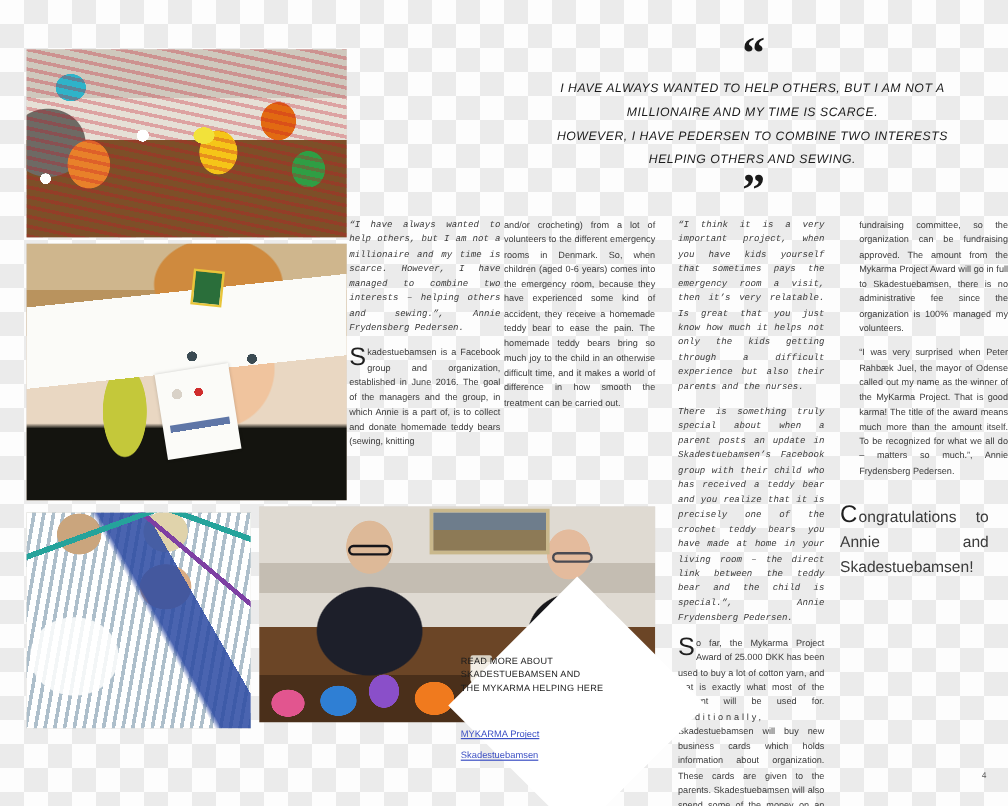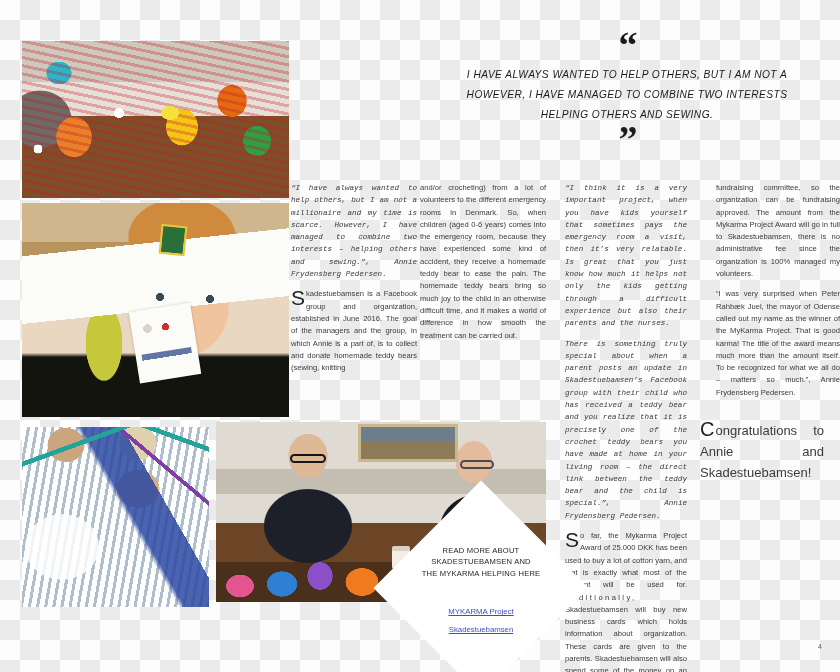--- a/index.html
+++ b/index.html
@@ -260,23 +260,22 @@
   #readmore-shape {
     position: absolute;
     left: 405px; top: 512px;
     width: 152px; height: 152px;
     background: #ffffff;
     transform: rotate(45deg);
     transform-origin: center;
   }
   #readmore-text {
     position: absolute;
-    left: 405px; top: 545px;
+    left: 384px; top: 545px;
     width: 152px;
-    text-align: center;
     color: #1d1d1d;
   }
   #readmore-text .heading {
     font-size: 7.6px;
     letter-spacing: .2px;
     line-height: 1.5;
     font-weight: 400;
   }
   #readmore-text .links { margin-top: 28px; }
   #readmore-text .links a {
@@ -338,21 +337,22 @@
     <div class="glasses"></div>
     <div class="glasses2"></div>
     <div class="cup a"></div>
     <div class="cup b"></div>
     <div class="toys"></div>
   </div>
 
   <div id="pullquote">
     <div class="mark open">“</div>
     <div class="qline">I HAVE ALWAYS WANTED TO HELP OTHERS, BUT I AM NOT A</div>
-    <div class="qline">HOWEVER, I HAVE MANAGED TO COMBINE TWO INTERESTS</div>
+    <div class="qline">MILLIONAIRE AND MY TIME IS SCARCE.</div>
+    <div class="qline">HOWEVER, I HAVE PEDERSEN TO COMBINE TWO INTERESTS</div>
     <div class="qline">HELPING OTHERS AND SEWING.</div>
     <div class="mark close">”</div>
   </div>
 
   <div class="col" id="col1">
     <p class="ital">“I have always wanted to help others, but I am not a millionaire and my time is scarce. However, I have managed to combine two interests – helping others and sewing.”, Annie Frydensberg Pedersen.</p>
     <p class="dropcap">Skadestuebamsen is a Facebook group and organization, established in June 2016. The goal of the managers and the group, in which Annie is a part of, is to collect and donate homemade teddy bears (sewing, knitting</p>
   </div>
 
   <div class="col" id="col2">

